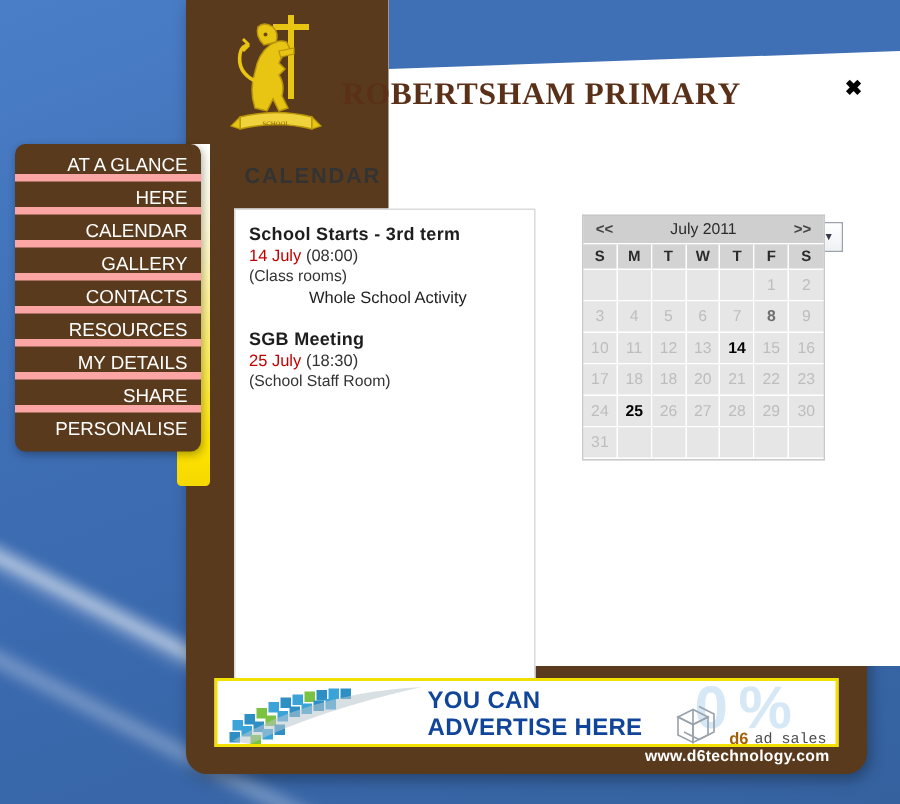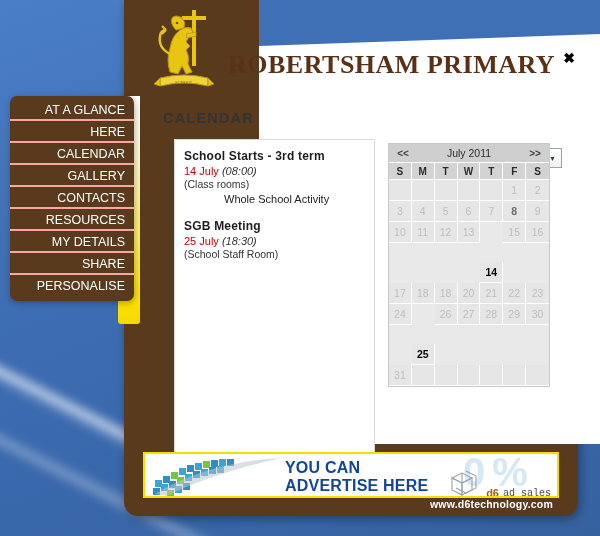--- a/index.html
+++ b/index.html
@@ -65,21 +65,21 @@
   
   .crest {
     position: absolute;
     left: 146px; top: 2px;
     width: 76px; height: 96px;
   }
   .school-title {
     position: absolute;
     left: 228px; top: 50px;
     font-family: "Liberation Serif", serif;
-    font-size: 26px;
+    font-size: 21px;
     font-weight: bold;
     color: #5a3118;
     letter-spacing: .5px;
     white-space: nowrap;
   }
   .close-btn {
     position: absolute;
     left: 561px; top: 50px;
     width: 16px; height: 16px;
     font-size: 14px;
@@ -107,21 +107,21 @@
     padding: 3px 0 4px 0;
     box-shadow: 1px 2px 6px rgba(0,0,0,.3);
   }
   .sb-item {
     height: 22px;
     line-height: 22px;
     text-align: right;
     padding-right: 9px;
     color: #ffffff;
     font-size: 12.5px;
-    border-bottom: 2px solid #fca5a5;
+    border-bottom: 5px solid #fca5a5;
     cursor: pointer;
     white-space: nowrap;
   }
   .sb-item:last-child { border-bottom: none; }
 
   
   .page-title {
     position: absolute;
     left: 163px; top: 110px;
     font-size: 14.5px;
@@ -152,37 +152,37 @@
     border-left: 1px solid #c3c9d0;
     background: linear-gradient(180deg,#ffffff 0%,#eef1f4 100%);
     display: flex; align-items: center; justify-content: center;
     font-size: 7px;
     color: #3a3a4a;
   }
 
   
   .events {
     position: absolute;
-    left: 174px; top: 139px;
+    left: 156px; top: 139px;
     width: 201px; height: 352px;
     border: 1px solid #dadada;
     background: #fff;
     padding: 9px 8px 8px 9px;
   }
   .ev { margin-bottom: 13px; }
   .ev-title {
     font-size: 12px;
     font-weight: bold;
     color: #1d1d1d;
     letter-spacing: .2px;
     margin-bottom: 1px;
   }
   .ev-line { font-size: 11px; color: #333; line-height: 1.28; }
   .ev-date { color: #c00000; }
-  .ev-time { color: #333; font-style: italic; }
+  .ev-time { color: #333; }
   .ev-loc { font-size: 10.5px; color: #333; line-height: 1.3; }
   .ev-extra { font-size: 11px; color: #222; line-height: 1.3; margin-left: 40px; }
 
   
   .cal {
     position: absolute;
     left: 388px; top: 143px;
     width: 162px;
     border: 1px solid #c9c9c9;
     background: #e9e9e9;
@@ -220,21 +220,21 @@
     background: #e6e6e6;
     border-right: 1px solid #ffffff;
     border-bottom: 1px solid #ffffff;
     display: flex; align-items: center; justify-content: center;
     font-size: 10.5px;
     color: #bdbdbd;
     cursor: pointer;
   }
   .cal-day:nth-child(7n) { border-right: none; }
   .cal-day.empty { color: transparent; cursor: default; }
-  .cal-day.event { color: #000000; font-weight: bold; margin-top: 40px; }
+  .cal-day.event { color: #000000; font-weight: bold; }
   .cal-day.semi { color: #6e6e6e; font-weight: bold; }
 
   
   .banner {
     position: absolute;
     left: 143px; top: 452px;
     width: 416px; height: 46px;
     border: 2px solid #f2e000;
     background: #ffffff;
     overflow: hidden;

